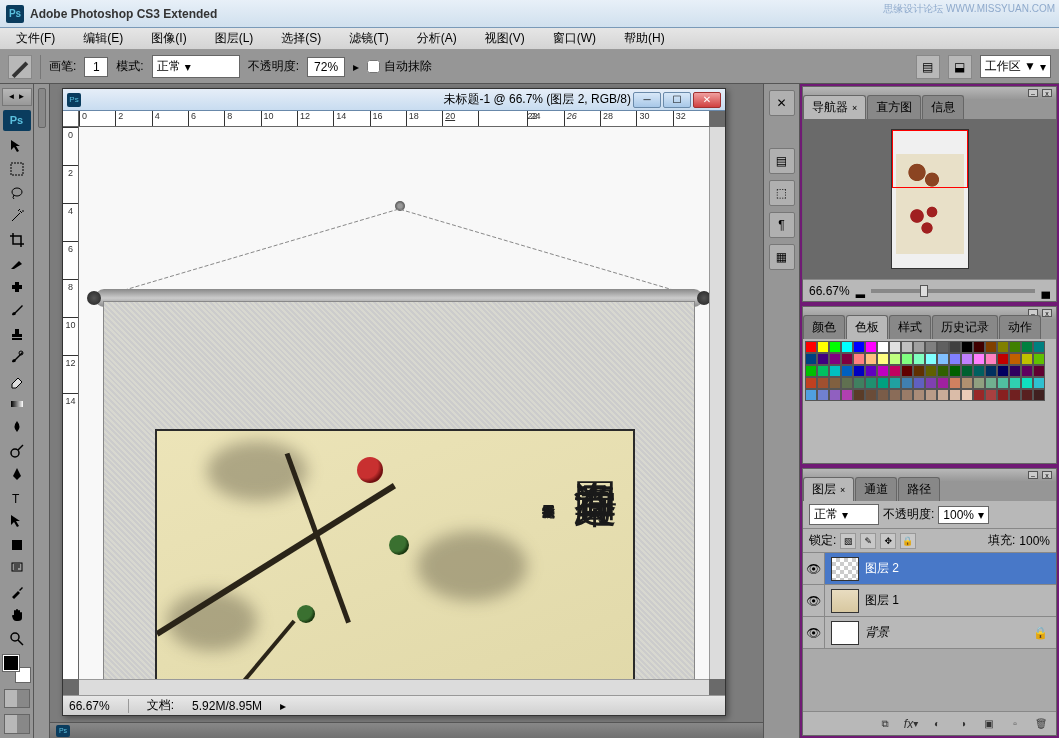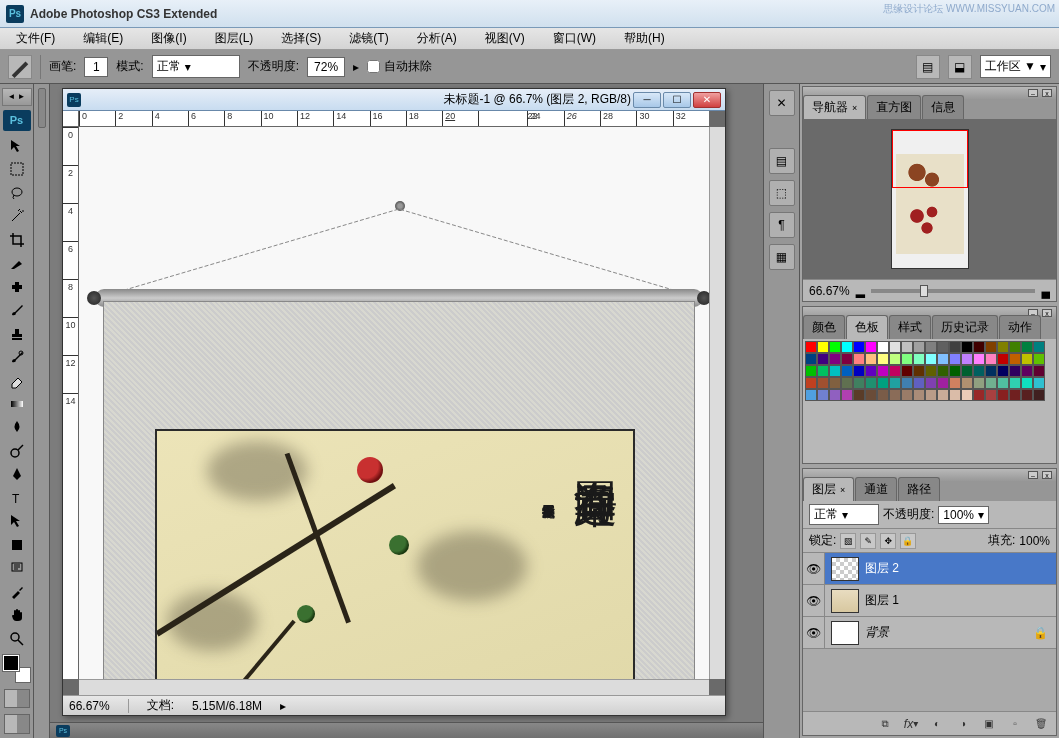--- a/index.html
+++ b/index.html
@@ -47,21 +47,21 @@
 .middle { flex: 1; background: #7c7c7c; position: relative; padding: 4px; }
 
 
 .tabwell-left { width: 16px; background: #969696; border-right: 1px solid #555; display: flex; flex-direction: column; align-items: center; gap: 2px; padding-top: 4px; }
 .tabwell-left .dot { width: 8px; height: 40px; background: #888; border: 1px solid #666; border-radius: 2px; }
 
 
 .rightstrip { width: 36px; background: #969696; display: flex; flex-direction: column; align-items: center; gap: 6px; padding: 6px 0; border-left: 1px solid #555; }
 .rightstrip .rbtn { width: 26px; height: 26px; background: #b0b0b0; border: 1px solid #777; display: flex; align-items: center; justify-content: center; border-radius: 2px; }
 
-.panels { width: 260px; background: #a3a3a3; display: flex; flex-direction: column; border-left: 1px solid #555; }
+.panels { width: 260px; background: #701a75; display: flex; flex-direction: column; border-left: 1px solid #555; }
 
 
 .pgroup { border: 1px solid #666; margin: 2px; background: #b0b0b0; display: flex; flex-direction: column; }
 .pgroup .phdr { height: 12px; background: linear-gradient(#b8b8b8, #989898); display: flex; align-items: center; justify-content: flex-end; padding: 0 4px; gap: 4px; }
 .pgroup .phdr .pmin, .pgroup .phdr .pcl { width: 10px; height: 8px; border: 1px solid #555; background: #ccc; font-size: 7px; display: flex; align-items: center; justify-content: center; }
 .ptabs { height: 20px; background: #969696; display: flex; align-items: flex-end; }
 .ptabs .ptab { padding: 3px 8px; background: #888; border: 1px solid #666; border-bottom: none; border-radius: 3px 3px 0 0; margin-right: 1px; cursor: pointer; }
 .ptabs .ptab.active { background: #b8b8b8; }
 .ptabs .ptab .x { margin-left: 4px; font-size: 9px; }
 .pbody { background: #b8b8b8; flex: 1; }
@@ -411,21 +411,21 @@
 
           </div>
         </div>
         <div class="scroll-h"></div>
         <div class="scroll-v"></div>
       </div>
       <div class="docfoot">
         <span>66.67%</span>
         <div class="sep2"></div>
         <span>文档:</span>
-        <span>5.15M/6.18M</span>
+        <span>5.92M/8.95M</span>
         <span>▸</span>
       </div>
     </div>
     <div class="shelf">
         <div class="ps-sm">Ps</div>
       </div>
   </div>
 
   <div class="rightstrip">
     <div class="rbtn">✕</div>

